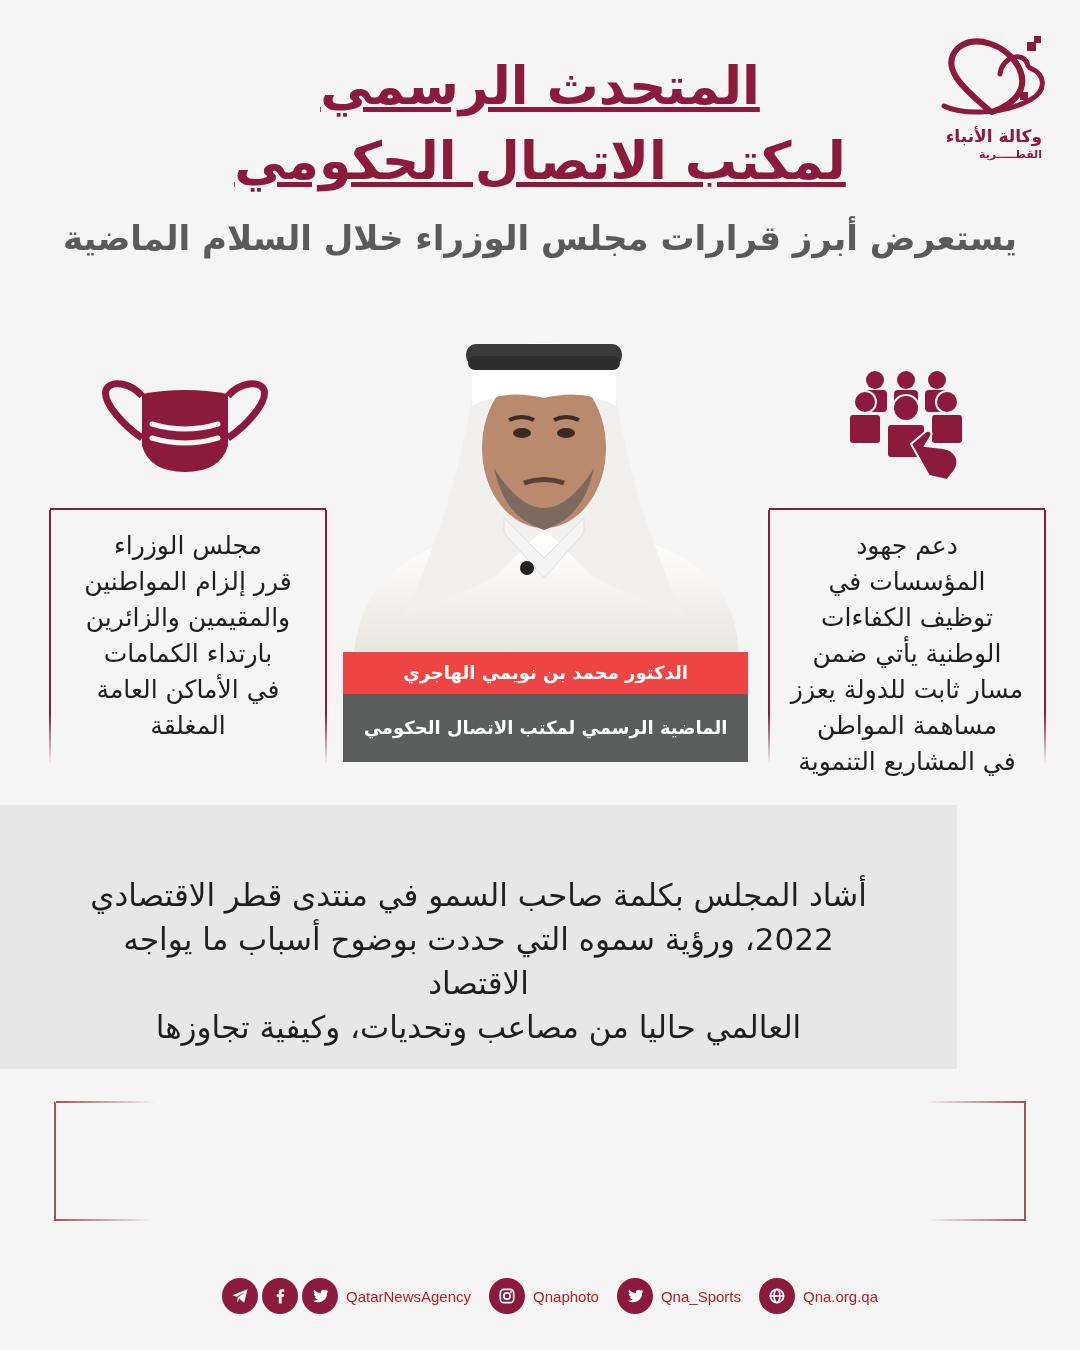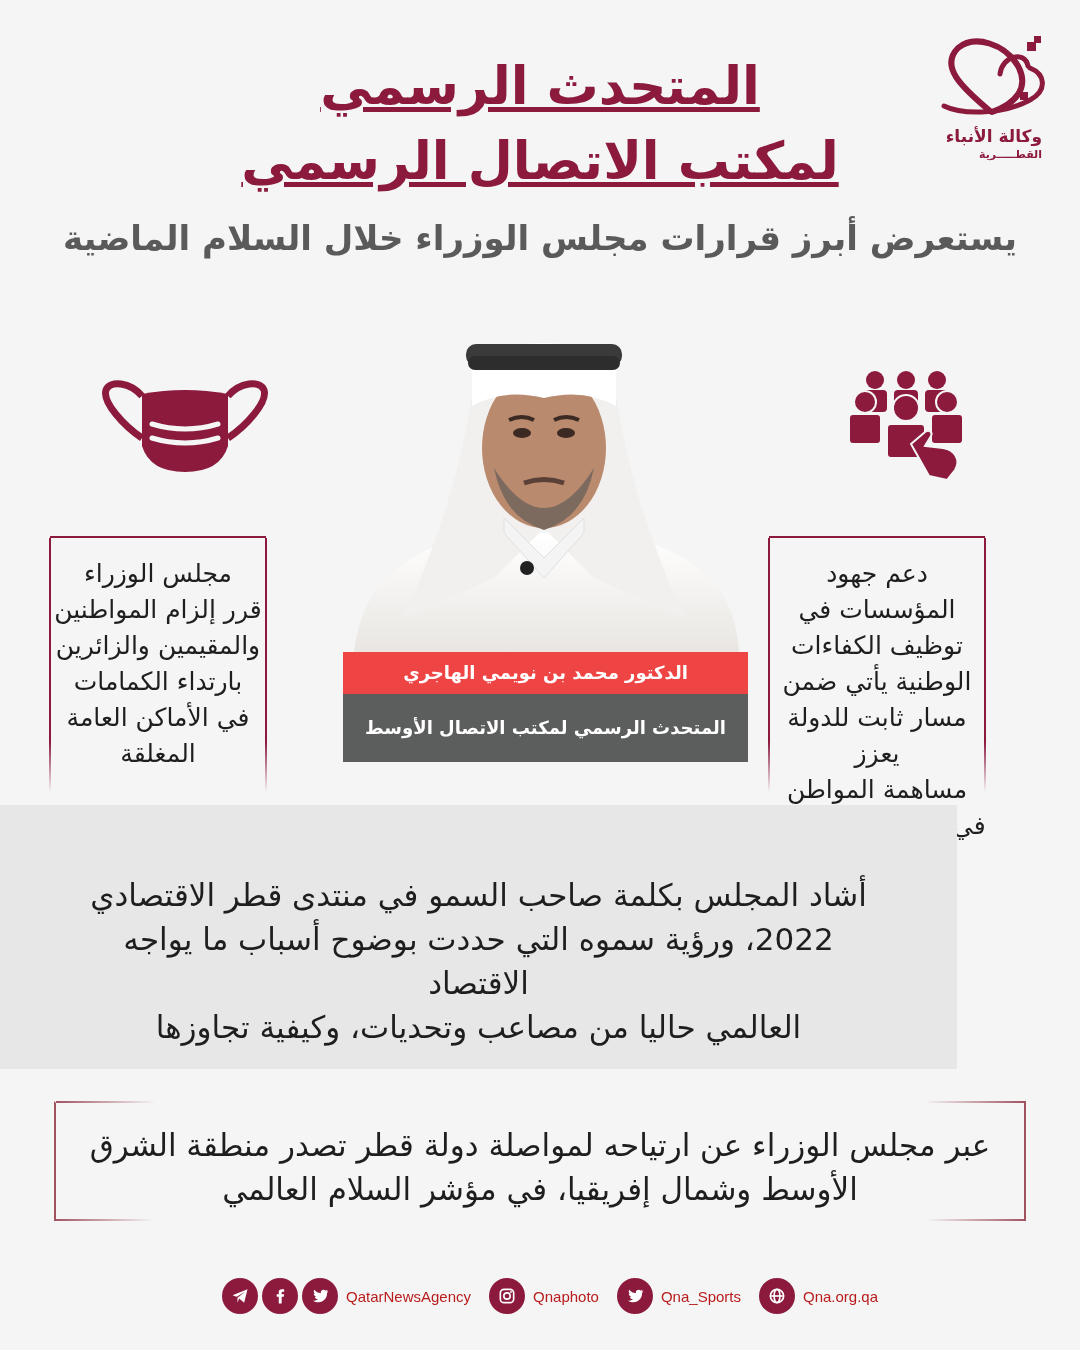--- a/index.html
+++ b/index.html
@@ -32,23 +32,22 @@
     left: 60px; width: 960px; top: 218px; text-align: center; direction: rtl;
     color: #5a5a5a; font-size: 34px; font-weight: bold;
   }
 
   
   .mask-icon { left: 100px; top: 376px; width: 170px; height: 100px; }
   .people-icon { left: 843px; top: 368px; width: 125px; height: 115px; }
 
   
   .side-box {
-    top: 508px; width: 216px; height: 256px;
+    top: 508px; width: 276px; height: 256px;
     border-top: 2px solid #8b1a3d;
-    margin-top: 28px;
   }
   .side-box::before, .side-box::after {
     content: ""; position: absolute; top: 0; width: 2px; height: 100%;
     background: linear-gradient(to bottom, #8b1a3d 0%, #8b1a3d 80%, rgba(139,26,61,0) 100%);
   }
   .side-box::before { left: -1px; }
   .side-box::after { right: -1px; }
   .box-left { left: 50px; }
   .box-right { left: 769px; }
   .side-text {
@@ -118,21 +117,21 @@
     <path d="M70 38 C 72 20, 95 14, 98 30" fill="none" stroke="#8b1a3d" stroke-width="5" stroke-linecap="round"></path>
     <rect x="97" y="6" width="9" height="9" fill="#8b1a3d"></rect>
     <rect x="104" y="0" width="7" height="7" fill="#8b1a3d"></rect>
     <rect x="90" y="56" width="8" height="8" fill="#8b1a3d"></rect>
   </svg>
   <div class="logo-text logo-t1">وكالة الأنباء</div>
   <div class="logo-text logo-t2">القطـــــرية</div>
 </div>
 
 <div class="abs title title1">المتحدث الرسمي</div>
-<div class="abs title title2">لمكتب الاتصال الرسمي</div>
+<div class="abs title title2">لمكتب الاتصال الحكومي</div>
 <div class="abs subtitle">يستعرض أبرز قرارات مجلس الوزراء خلال السلام الماضية</div>
 
 <div class="abs mask-icon">
   <svg width="170" height="100" viewBox="0 0 170 100">
     <path d="M42 20 C 30 6, 10 4, 6 14 C 2 26, 24 50, 42 62" fill="none" stroke="#8b1a3d" stroke-width="7" stroke-linejoin="round"></path>
     <path d="M128 20 C 140 6, 160 4, 164 14 C 168 26, 146 50, 128 62" fill="none" stroke="#8b1a3d" stroke-width="7" stroke-linejoin="round"></path>
     <path d="M42 18 Q 85 10 128 18 L 128 70 Q 120 96 85 96 Q 50 96 42 70 Z" fill="#8b1a3d"></path>
     <path d="M52 48 Q 85 58 118 48" fill="none" stroke="#f5f5f5" stroke-width="5" stroke-linecap="round"></path>
     <path d="M52 62 Q 85 72 118 62" fill="none" stroke="#f5f5f5" stroke-width="5" stroke-linecap="round"></path>
   </svg>
@@ -195,35 +194,33 @@
     <ellipse cx="178" cy="115" rx="9" ry="5" fill="#3a2a22"></ellipse>
     <ellipse cx="222" cy="115" rx="9" ry="5" fill="#3a2a22"></ellipse>
     <path d="M165 102 Q 178 96 190 102" stroke="#3a2a22" stroke-width="4" fill="none"></path>
     <path d="M210 102 Q 222 96 235 102" stroke="#3a2a22" stroke-width="4" fill="none"></path>
     <path d="M180 165 Q 200 158 220 165" stroke="#5a4036" stroke-width="5" fill="none"></path>
     <path d="M160 200 L 200 240 L 240 200 L 240 215 L 200 260 L 160 215 Z" fill="#f4f4f4" stroke="#e0e0e0"></path>
     <circle cx="183" cy="250" r="7" fill="#222"></circle>
   </svg>
 </div>
 <div class="abs name-bar">الدكتور محمد بن نويمي الهاجري</div>
-<div class="abs role-bar">المتحدث الرسمي لمكتب الاتصال الأوسط</div>
+<div class="abs role-bar">الماضية الرسمي لمكتب الاتصال الحكومي</div>
 
 <div class="abs band">
   <div class="band-text" style="white-space:pre-line;">أشاد المجلس بكلمة صاحب السمو في منتدى قطر الاقتصادي
 2022، ورؤية سموه التي حددت بوضوح أسباب ما يواجه الاقتصاد
 العالمي حاليا من مصاعب وتحديات، وكيفية تجاوزها</div>
 </div>
 
 <div class="abs bracket-box">
   <div class="corner tl"></div>
   <div class="corner bl"></div>
   <div class="corner tr"></div>
   <div class="corner br"></div>
-  <div class="bracket-text" style="white-space:pre-line;">عبر مجلس الوزراء عن ارتياحه لمواصلة دولة قطر تصدر منطقة الشرق
-الأوسط وشمال إفريقيا، في مؤشر السلام العالمي</div>
 </div>
 
 <div class="abs footer">
   <div class="circle">
     <svg viewBox="0 0 24 24">
         <path d="M3 11 L 21 4 L 17 20 L 11 15 L 9 20 L 9 14 L 18 7 L 8 13 Z" fill="#fff"></path>
       </svg>
   </div>
   <div class="circle">
     <svg viewBox="0 0 24 24">

